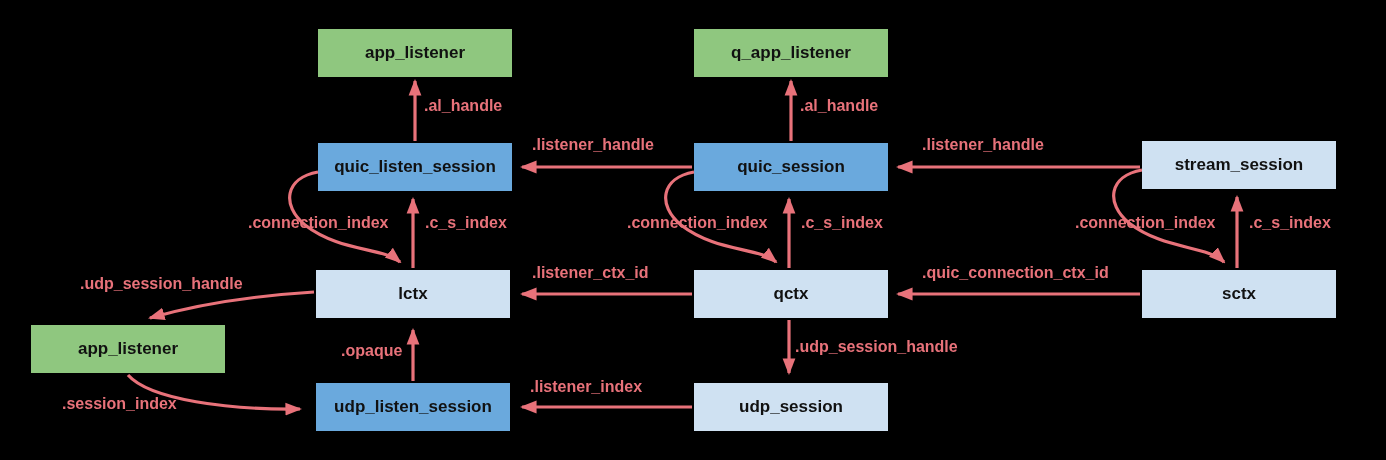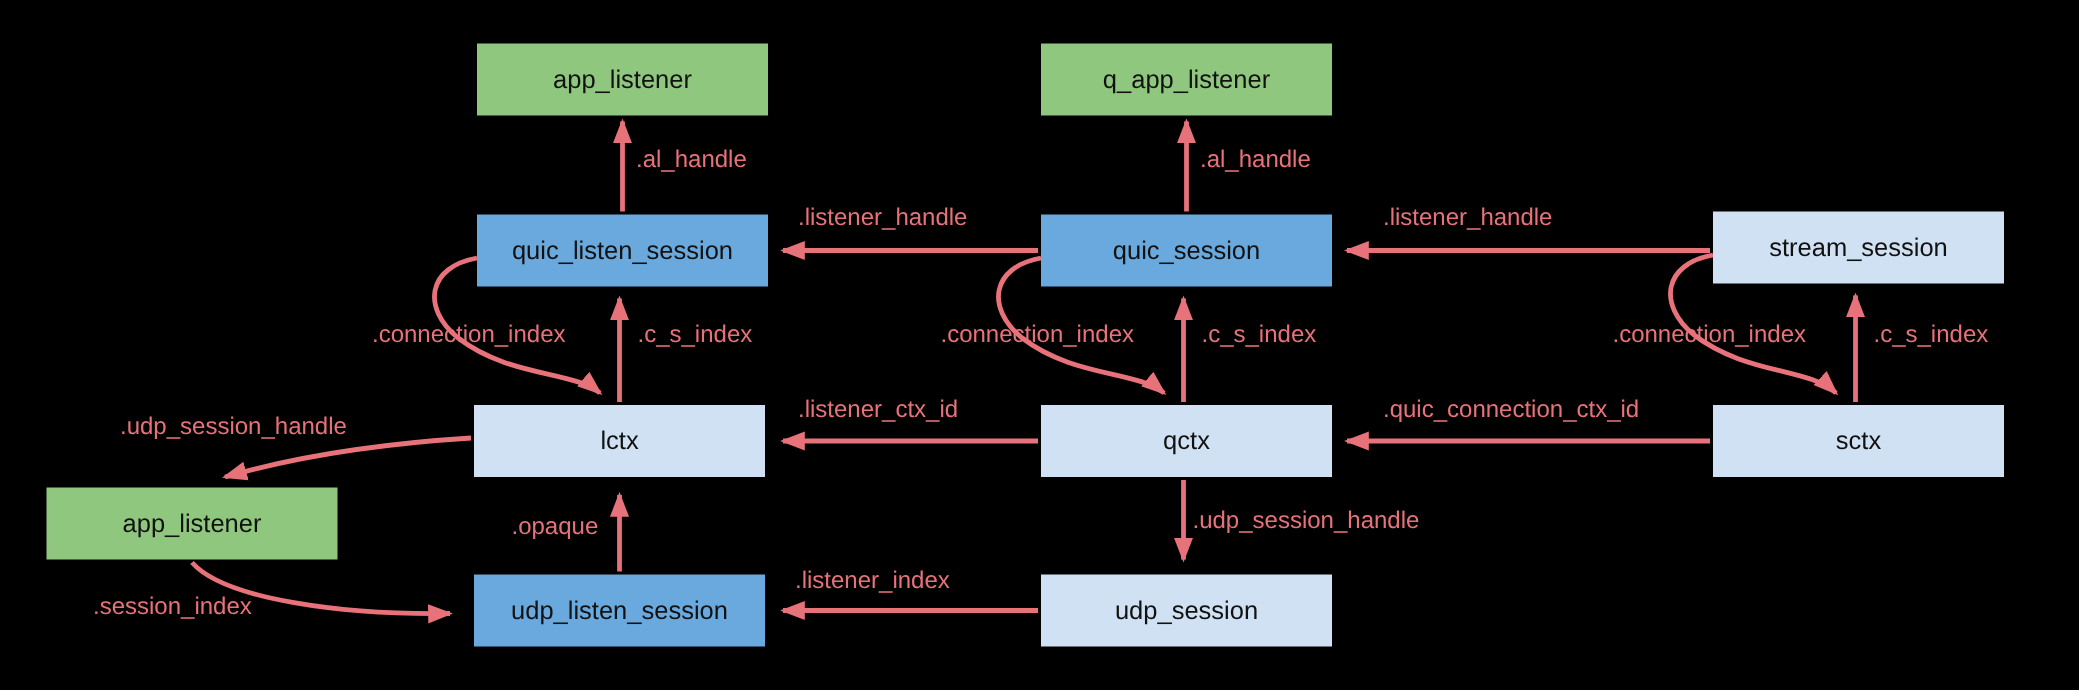--- a/index.html
+++ b/index.html
@@ -7,20 +7,21 @@
     padding: 0;
     background: #000000;
   }
   #stage {
     position: relative;
     width: 1386px;
     height: 460px;
     background: #000000;
     overflow: hidden;
     font-family: "Liberation Sans", sans-serif;
+    font-weight: bold;
   }
   svg.diagram {
     position: absolute;
     left: 0;
     top: 0;
     width: 1386px;
     height: 460px;
     display: block;
   }
   .node-rect { stroke: none; }

